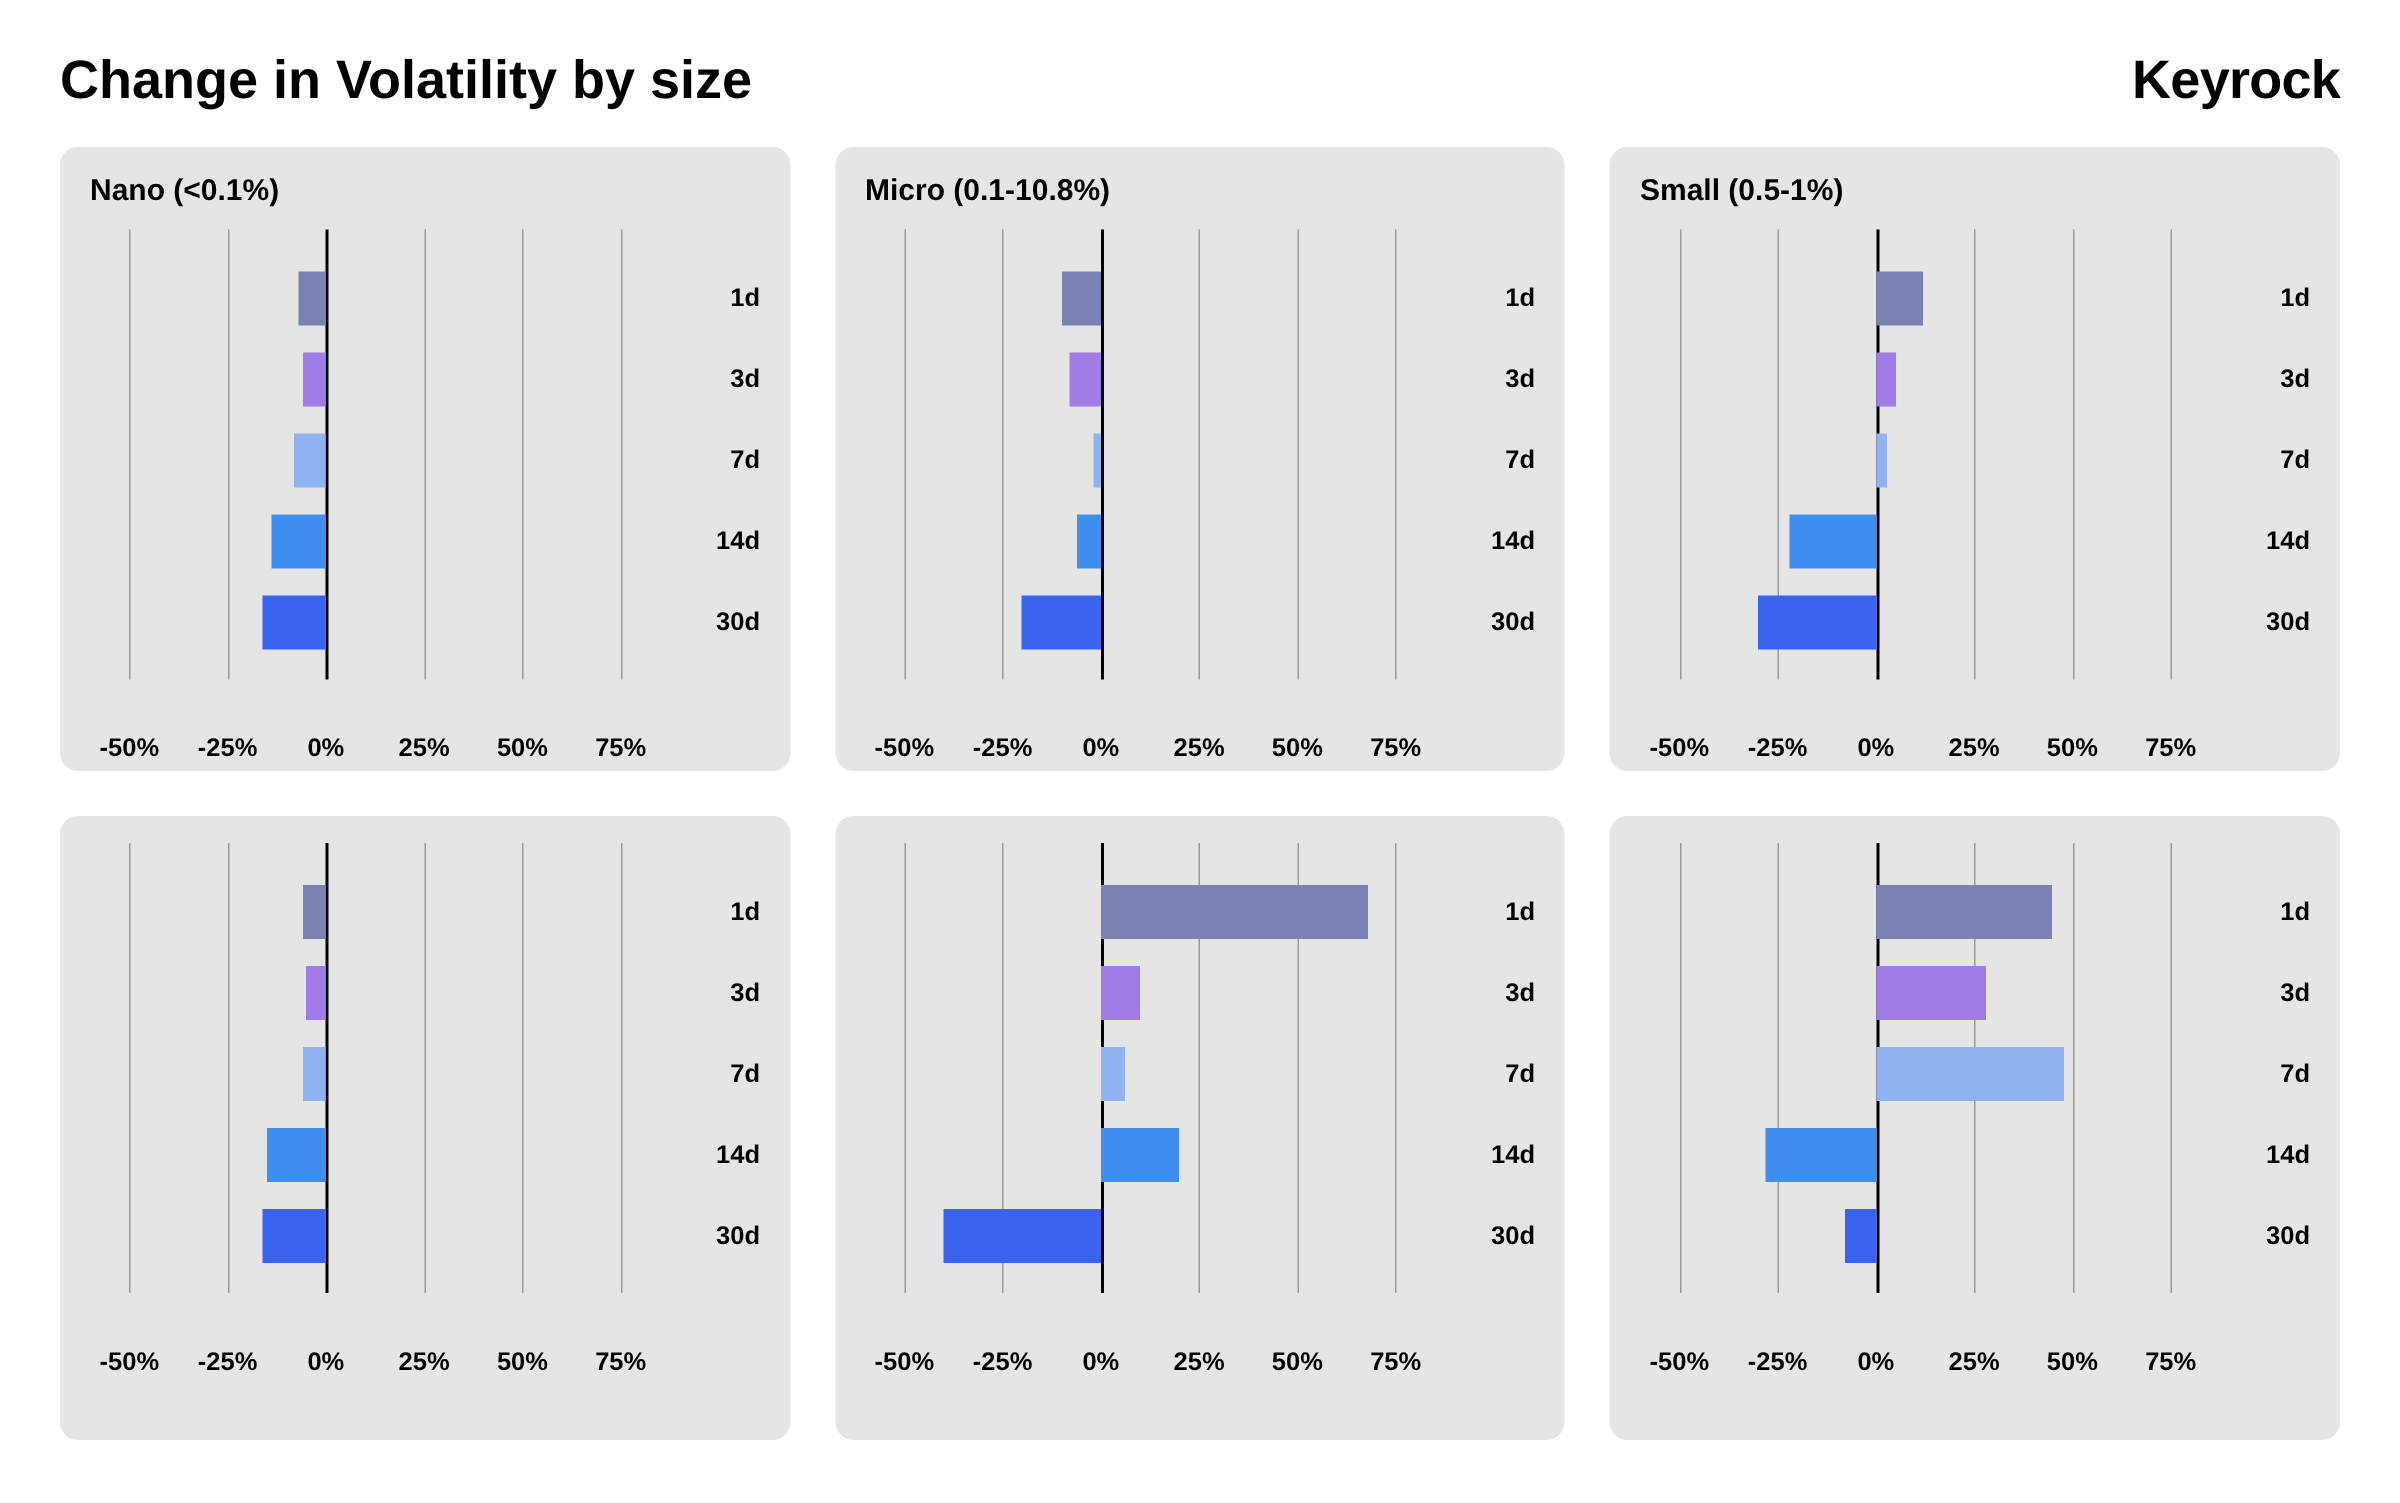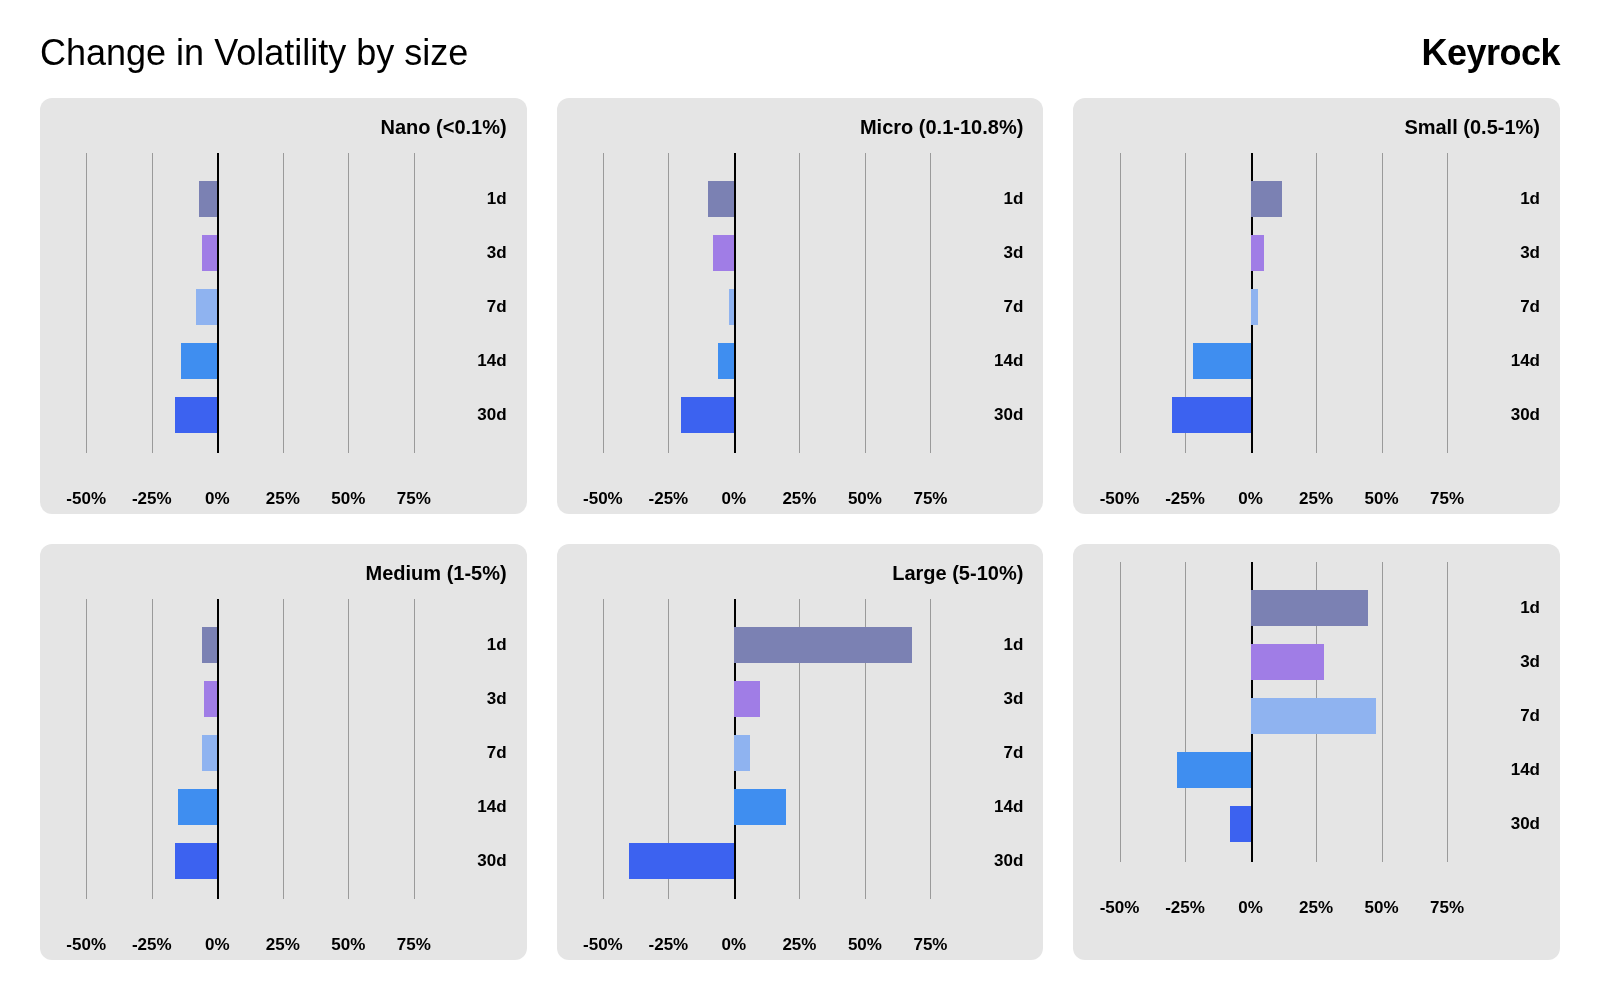--- a/index.html
+++ b/index.html
@@ -14,21 +14,21 @@
     padding: 32px 40px;
   }
   .header {
     display: flex;
     justify-content: space-between;
     align-items: center;
     margin-bottom: 24px;
   }
   .title {
     font-size: 36px;
-    font-weight: 400;
+    font-weight: 700;
   }
   .brand {
     font-size: 36px;
     font-weight: 900;
     letter-spacing: -0.5px;
   }
   .grid {
     display: grid;
     grid-template-columns: repeat(3, 1fr);
     gap: 30px;
@@ -37,21 +37,20 @@
     background: #e5e5e5;
     border-radius: 12px;
     padding: 18px 20px 22px 20px;
     height: 416px;
     position: relative;
   }
   .panel-title {
     font-size: 20px;
     font-weight: 700;
     margin-bottom: 14px;
-    text-align: right;
   }
   .plot-area {
     position: relative;
     height: 300px;
     display: flex;
   }
   .chart {
     position: relative;
     flex: 0 0 380px;
     height: 100%;
@@ -199,21 +198,20 @@
         <div class="xaxis">
           <div class="xtick" style="left: 26.2069px;">-50%</div>
           <div class="xtick" style="left: 91.7241px;">-25%</div>
           <div class="xtick" style="left: 157.241px;">0%</div>
           <div class="xtick" style="left: 222.759px;">25%</div>
           <div class="xtick" style="left: 288.276px;">50%</div>
           <div class="xtick" style="left: 353.793px;">75%</div>
         </div>
       </div>
       <div class="panel">
-        <div class="panel-title">Medium (1-5%)</div>
         <div class="plot-area">
           <div class="chart">
             <div class="gridline" style="left: 26.2069px;"></div>
             <div class="gridline" style="left: 91.7241px;"></div>
             <div class="gridline zero-line" style="left: 157.241px;"></div>
             <div class="gridline" style="left: 222.759px;"></div>
             <div class="gridline" style="left: 288.276px;"></div>
             <div class="gridline" style="left: 353.793px;"></div>
             <div class="bar" style="left: 141.517px; width: 15.7241px; top: 28px; background: rgb(123, 129, 179);"></div>
             <div class="bar" style="left: 144.138px; width: 13.1034px; top: 82px; background: rgb(160, 125, 230);"></div>
@@ -232,21 +230,20 @@
         <div class="xaxis">
           <div class="xtick" style="left: 26.2069px;">-50%</div>
           <div class="xtick" style="left: 91.7241px;">-25%</div>
           <div class="xtick" style="left: 157.241px;">0%</div>
           <div class="xtick" style="left: 222.759px;">25%</div>
           <div class="xtick" style="left: 288.276px;">50%</div>
           <div class="xtick" style="left: 353.793px;">75%</div>
         </div>
       </div>
       <div class="panel">
-        <div class="panel-title">Large (5-10%)</div>
         <div class="plot-area">
           <div class="chart">
             <div class="gridline" style="left: 26.2069px;"></div>
             <div class="gridline" style="left: 91.7241px;"></div>
             <div class="gridline zero-line" style="left: 157.241px;"></div>
             <div class="gridline" style="left: 222.759px;"></div>
             <div class="gridline" style="left: 288.276px;"></div>
             <div class="gridline" style="left: 353.793px;"></div>
             <div class="bar" style="left: 157.241px; width: 178.207px; top: 28px; background: rgb(123, 129, 179);"></div>
             <div class="bar" style="left: 157.241px; width: 26.2069px; top: 82px; background: rgb(160, 125, 230);"></div>

